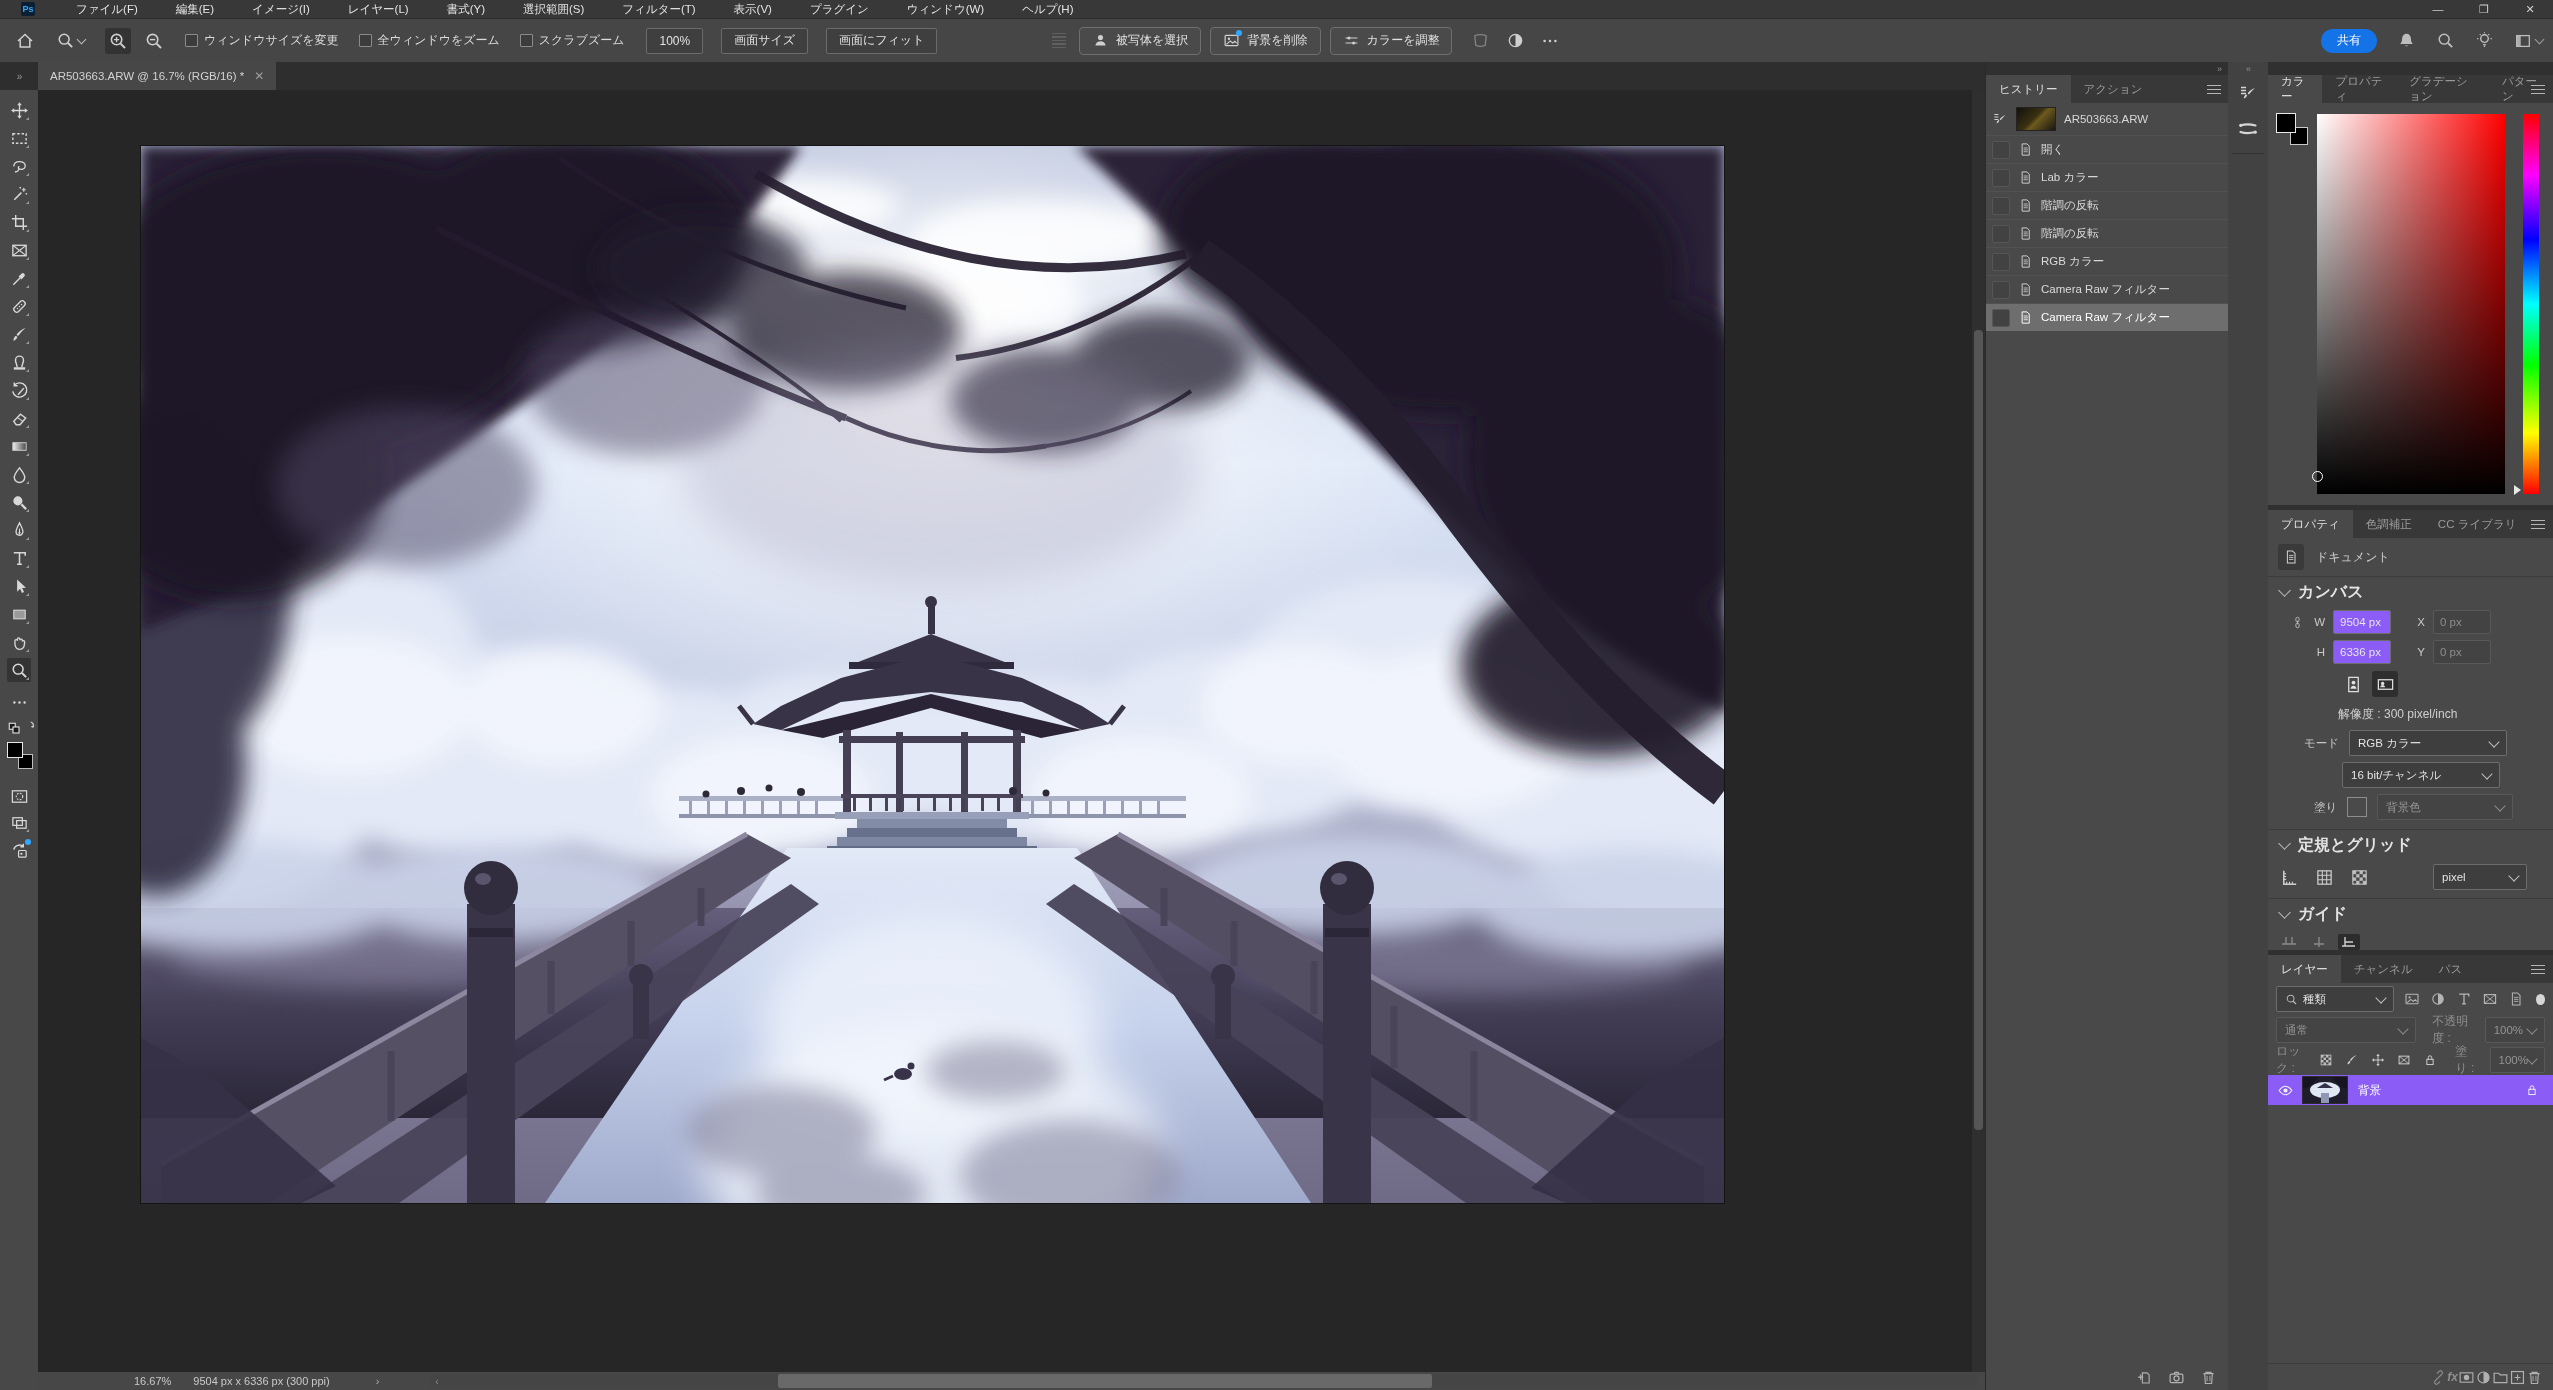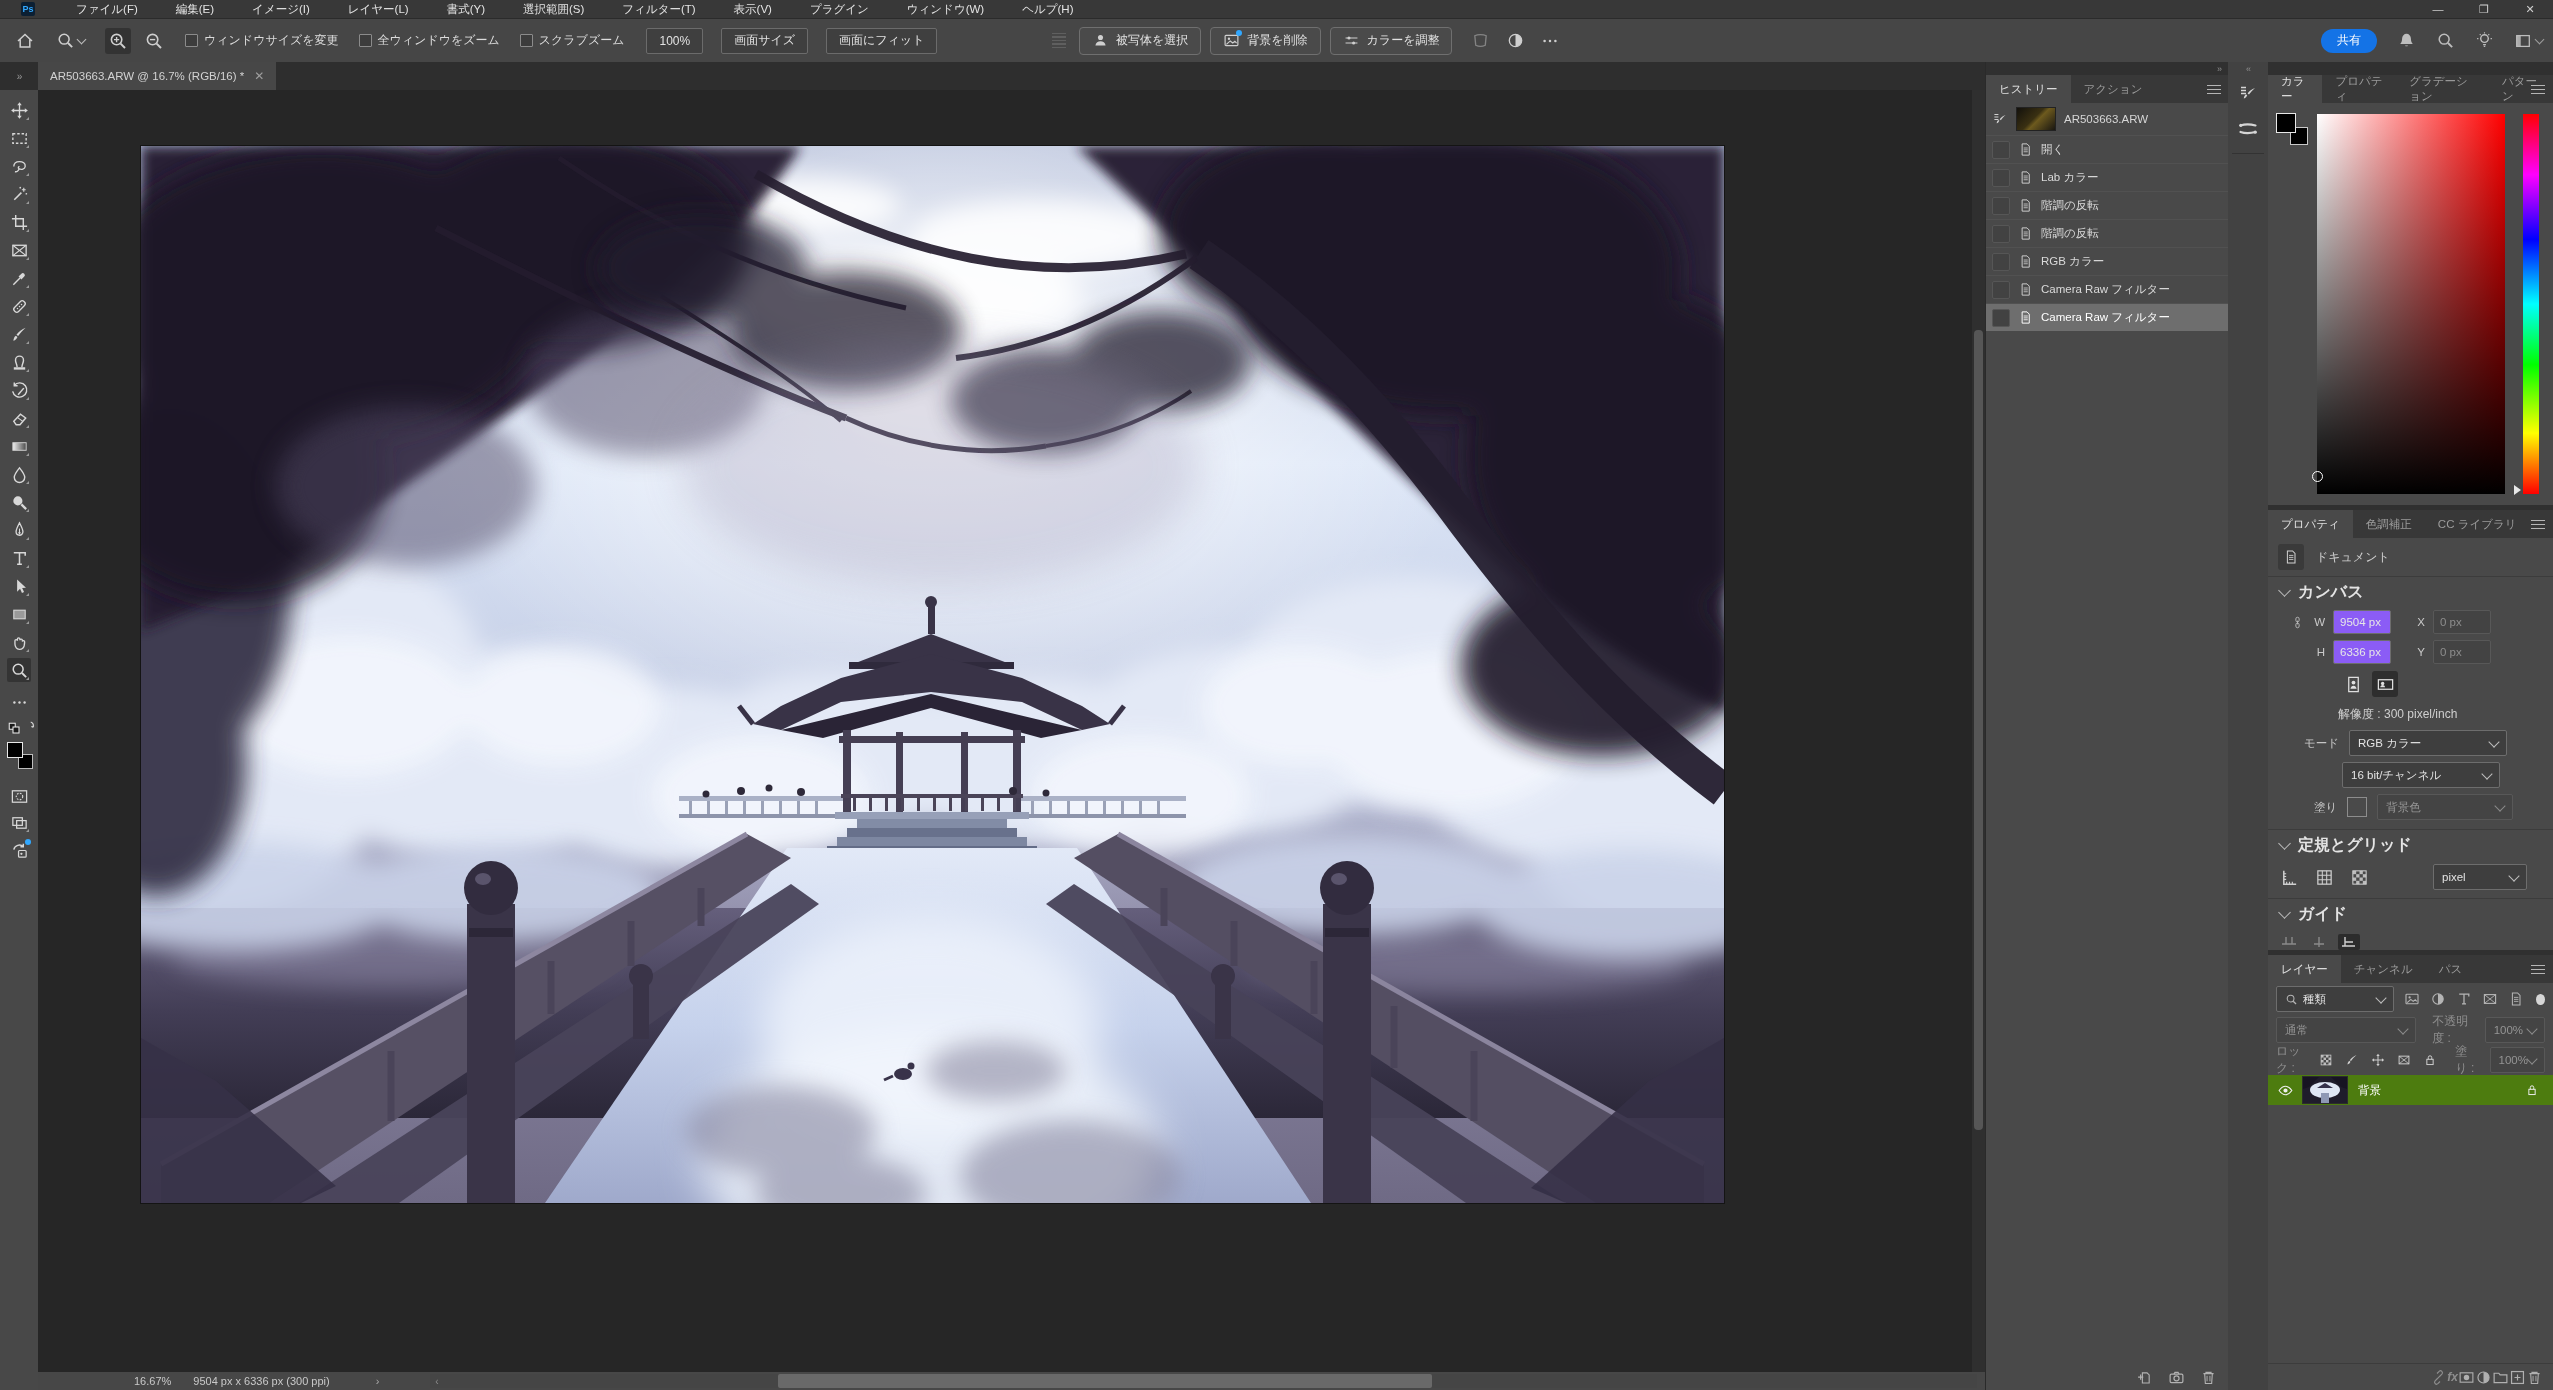--- a/index.html
+++ b/index.html
@@ -115,21 +115,21 @@
           padding:0 8px;color:#e3e3e3;font-size:11.5px;position:relative;}
   .select .sv{flex:1;}
   .select .sc{width:7px;height:7px;border-right:1.3px solid #bdbdbd;border-bottom:1.3px solid #bdbdbd;transform:rotate(45deg);margin-top:-3px;}
   .select.dis{color:#949494;border-color:#585858;background:#444;}
   .orbtn{width:26px;height:26px;border-radius:3px;display:flex;align-items:center;justify-content:center;color:#e0e0e0;background:transparent;}
   .orbtn.on{background:#2e2e2e;}
   .iconbtn{display:flex;align-items:center;justify-content:center;color:#cfcfcf;}
 
   
   .lrow{display:flex;align-items:center;padding:0 8px;flex:none;}
-  .layer{height:30px;background:#4d7c0f;color:#fff;display:flex;align-items:center;gap:0;flex:none;}
+  .layer{height:30px;background:#8b5cf6;color:#fff;display:flex;align-items:center;gap:0;flex:none;}
   .lthumb{width:44px;height:26px;border:1px solid #2c2c2c;background:#232030;overflow:hidden;position:relative;}
   .lfoot{position:absolute;left:0;right:0;bottom:0;height:26px;display:flex;align-items:center;justify-content:flex-end;
          gap:0;padding-right:10px;color:#b0b0b0;border-top:1px solid #3c3c3c;}
   .guideic{width:22px;height:16px;display:flex;align-items:center;justify-content:center;border-radius:2px;color:#8a8a8a;}
   .guideic.on{background:#2c2c2c;color:#cfcfcf;}
 </style>
 </head>
 <body>
 
 <svg width="0" height="0" style="position:absolute">

